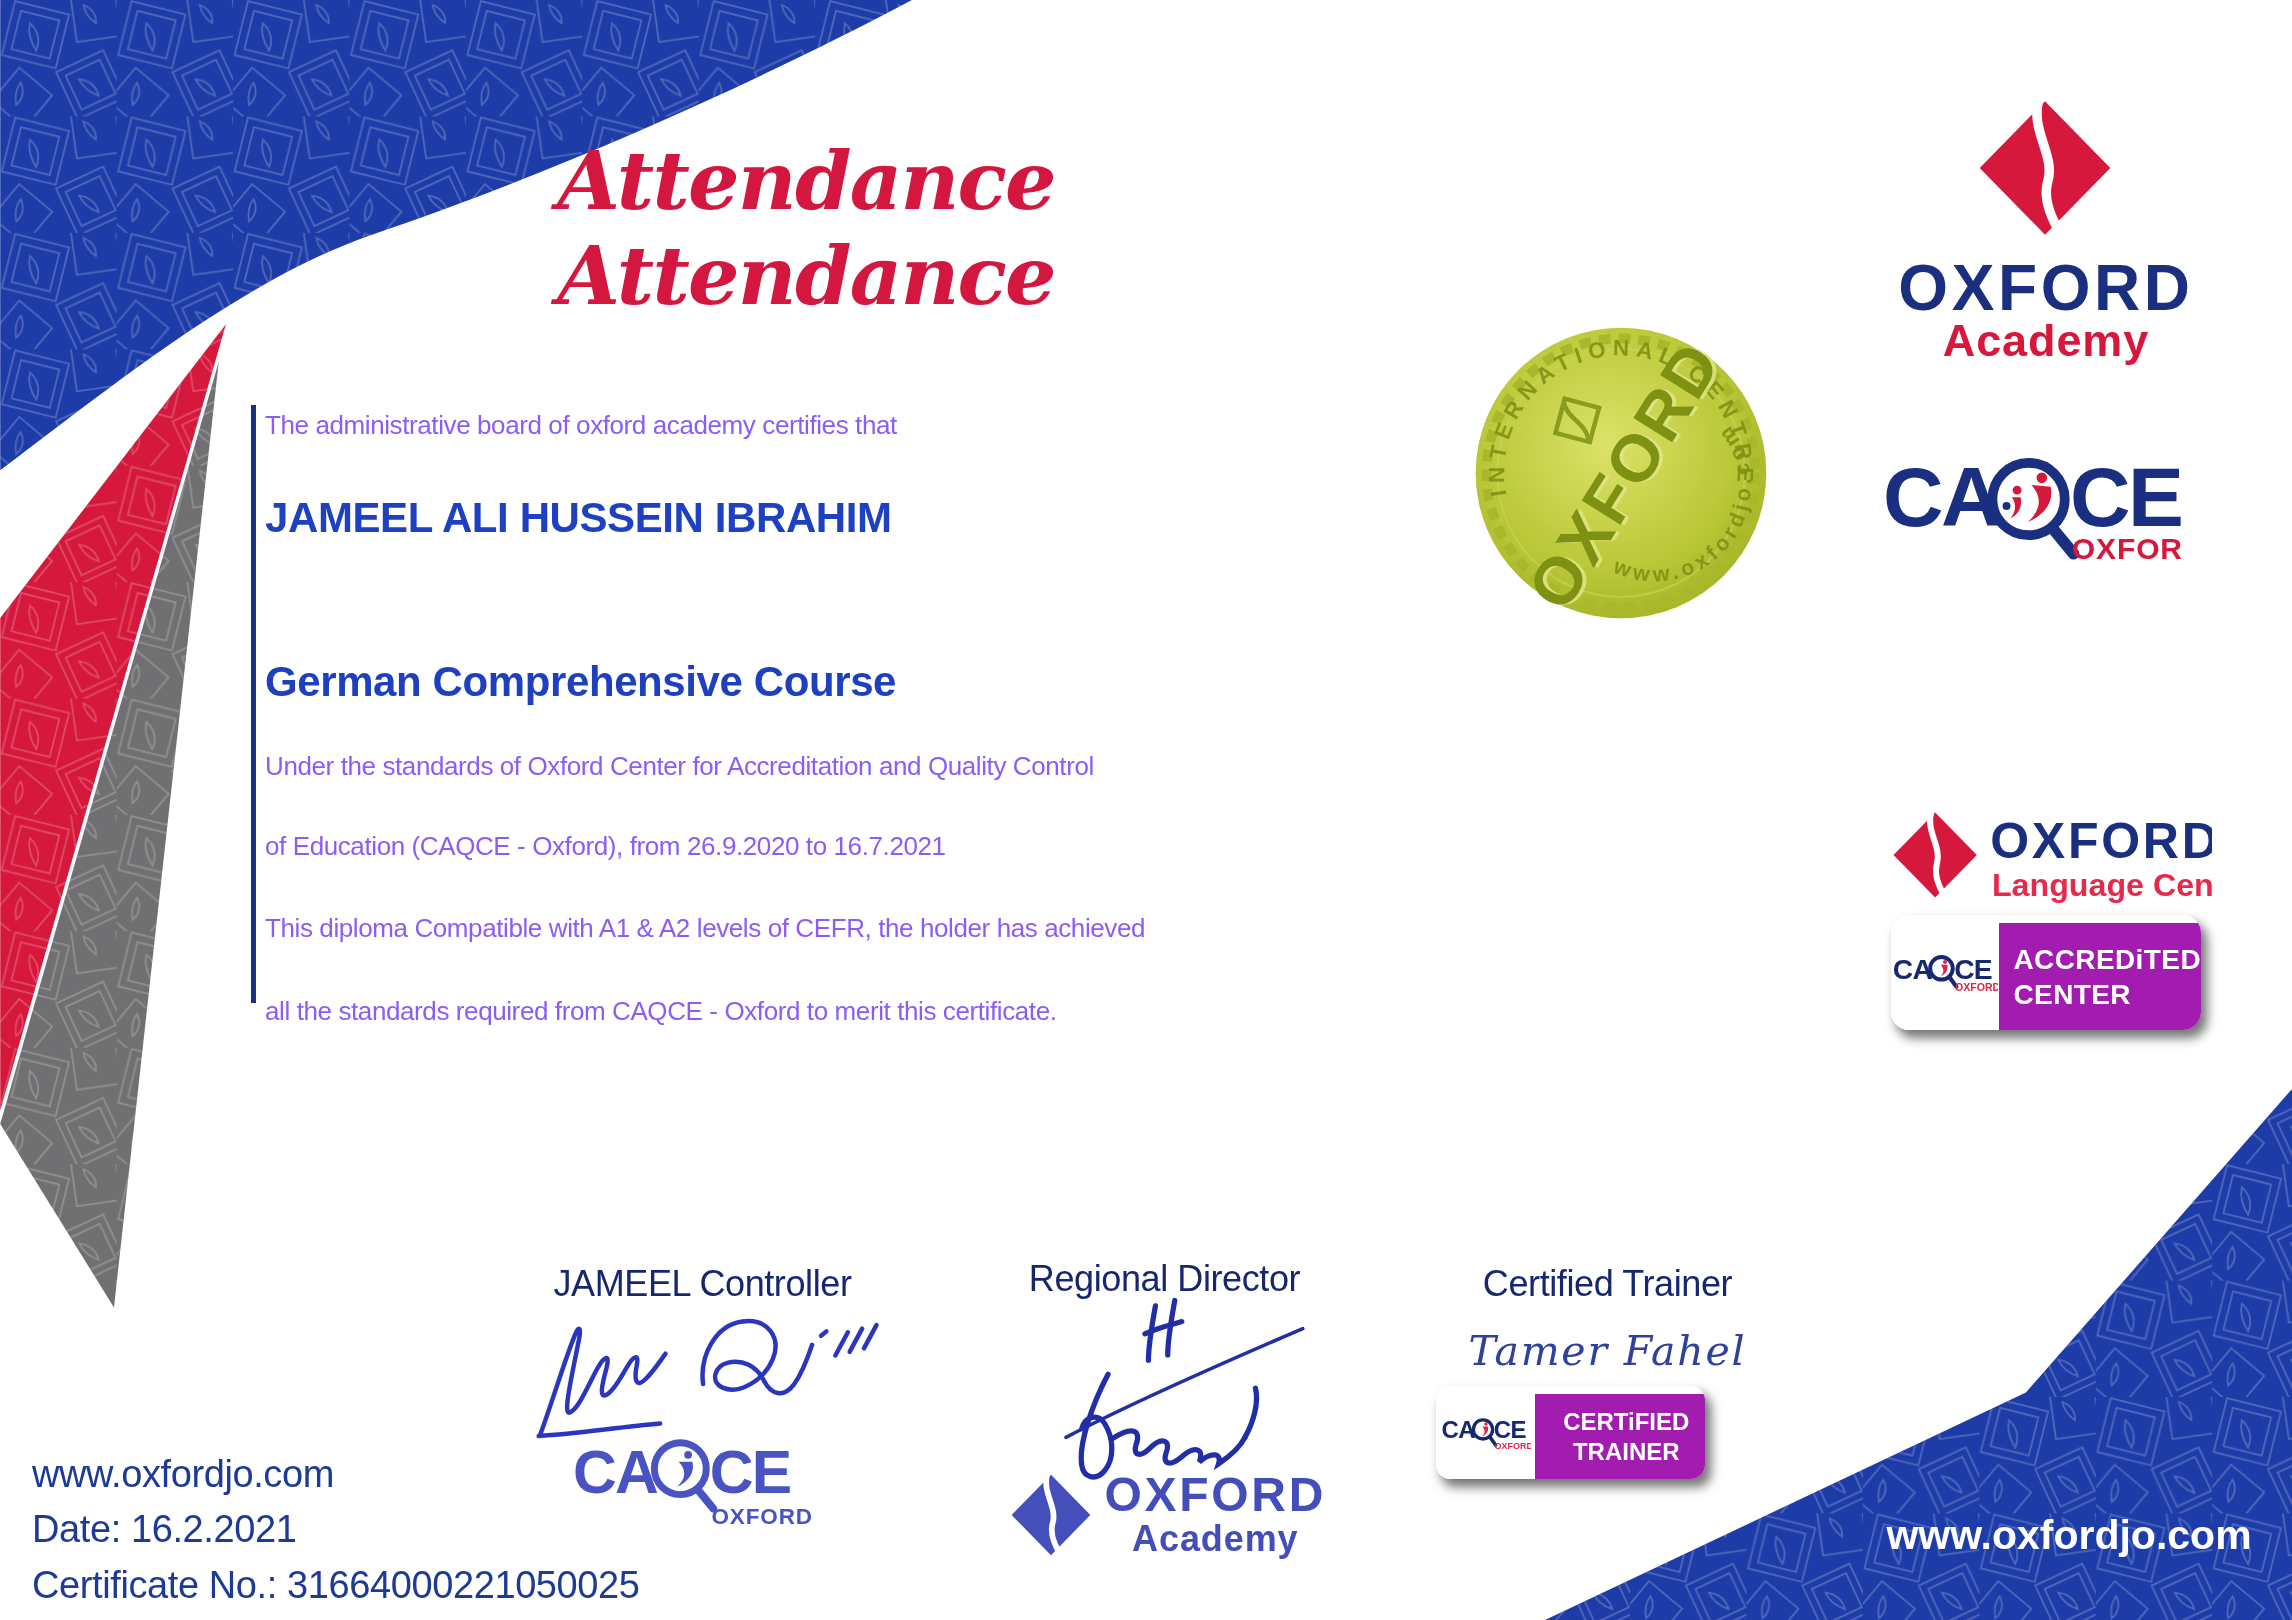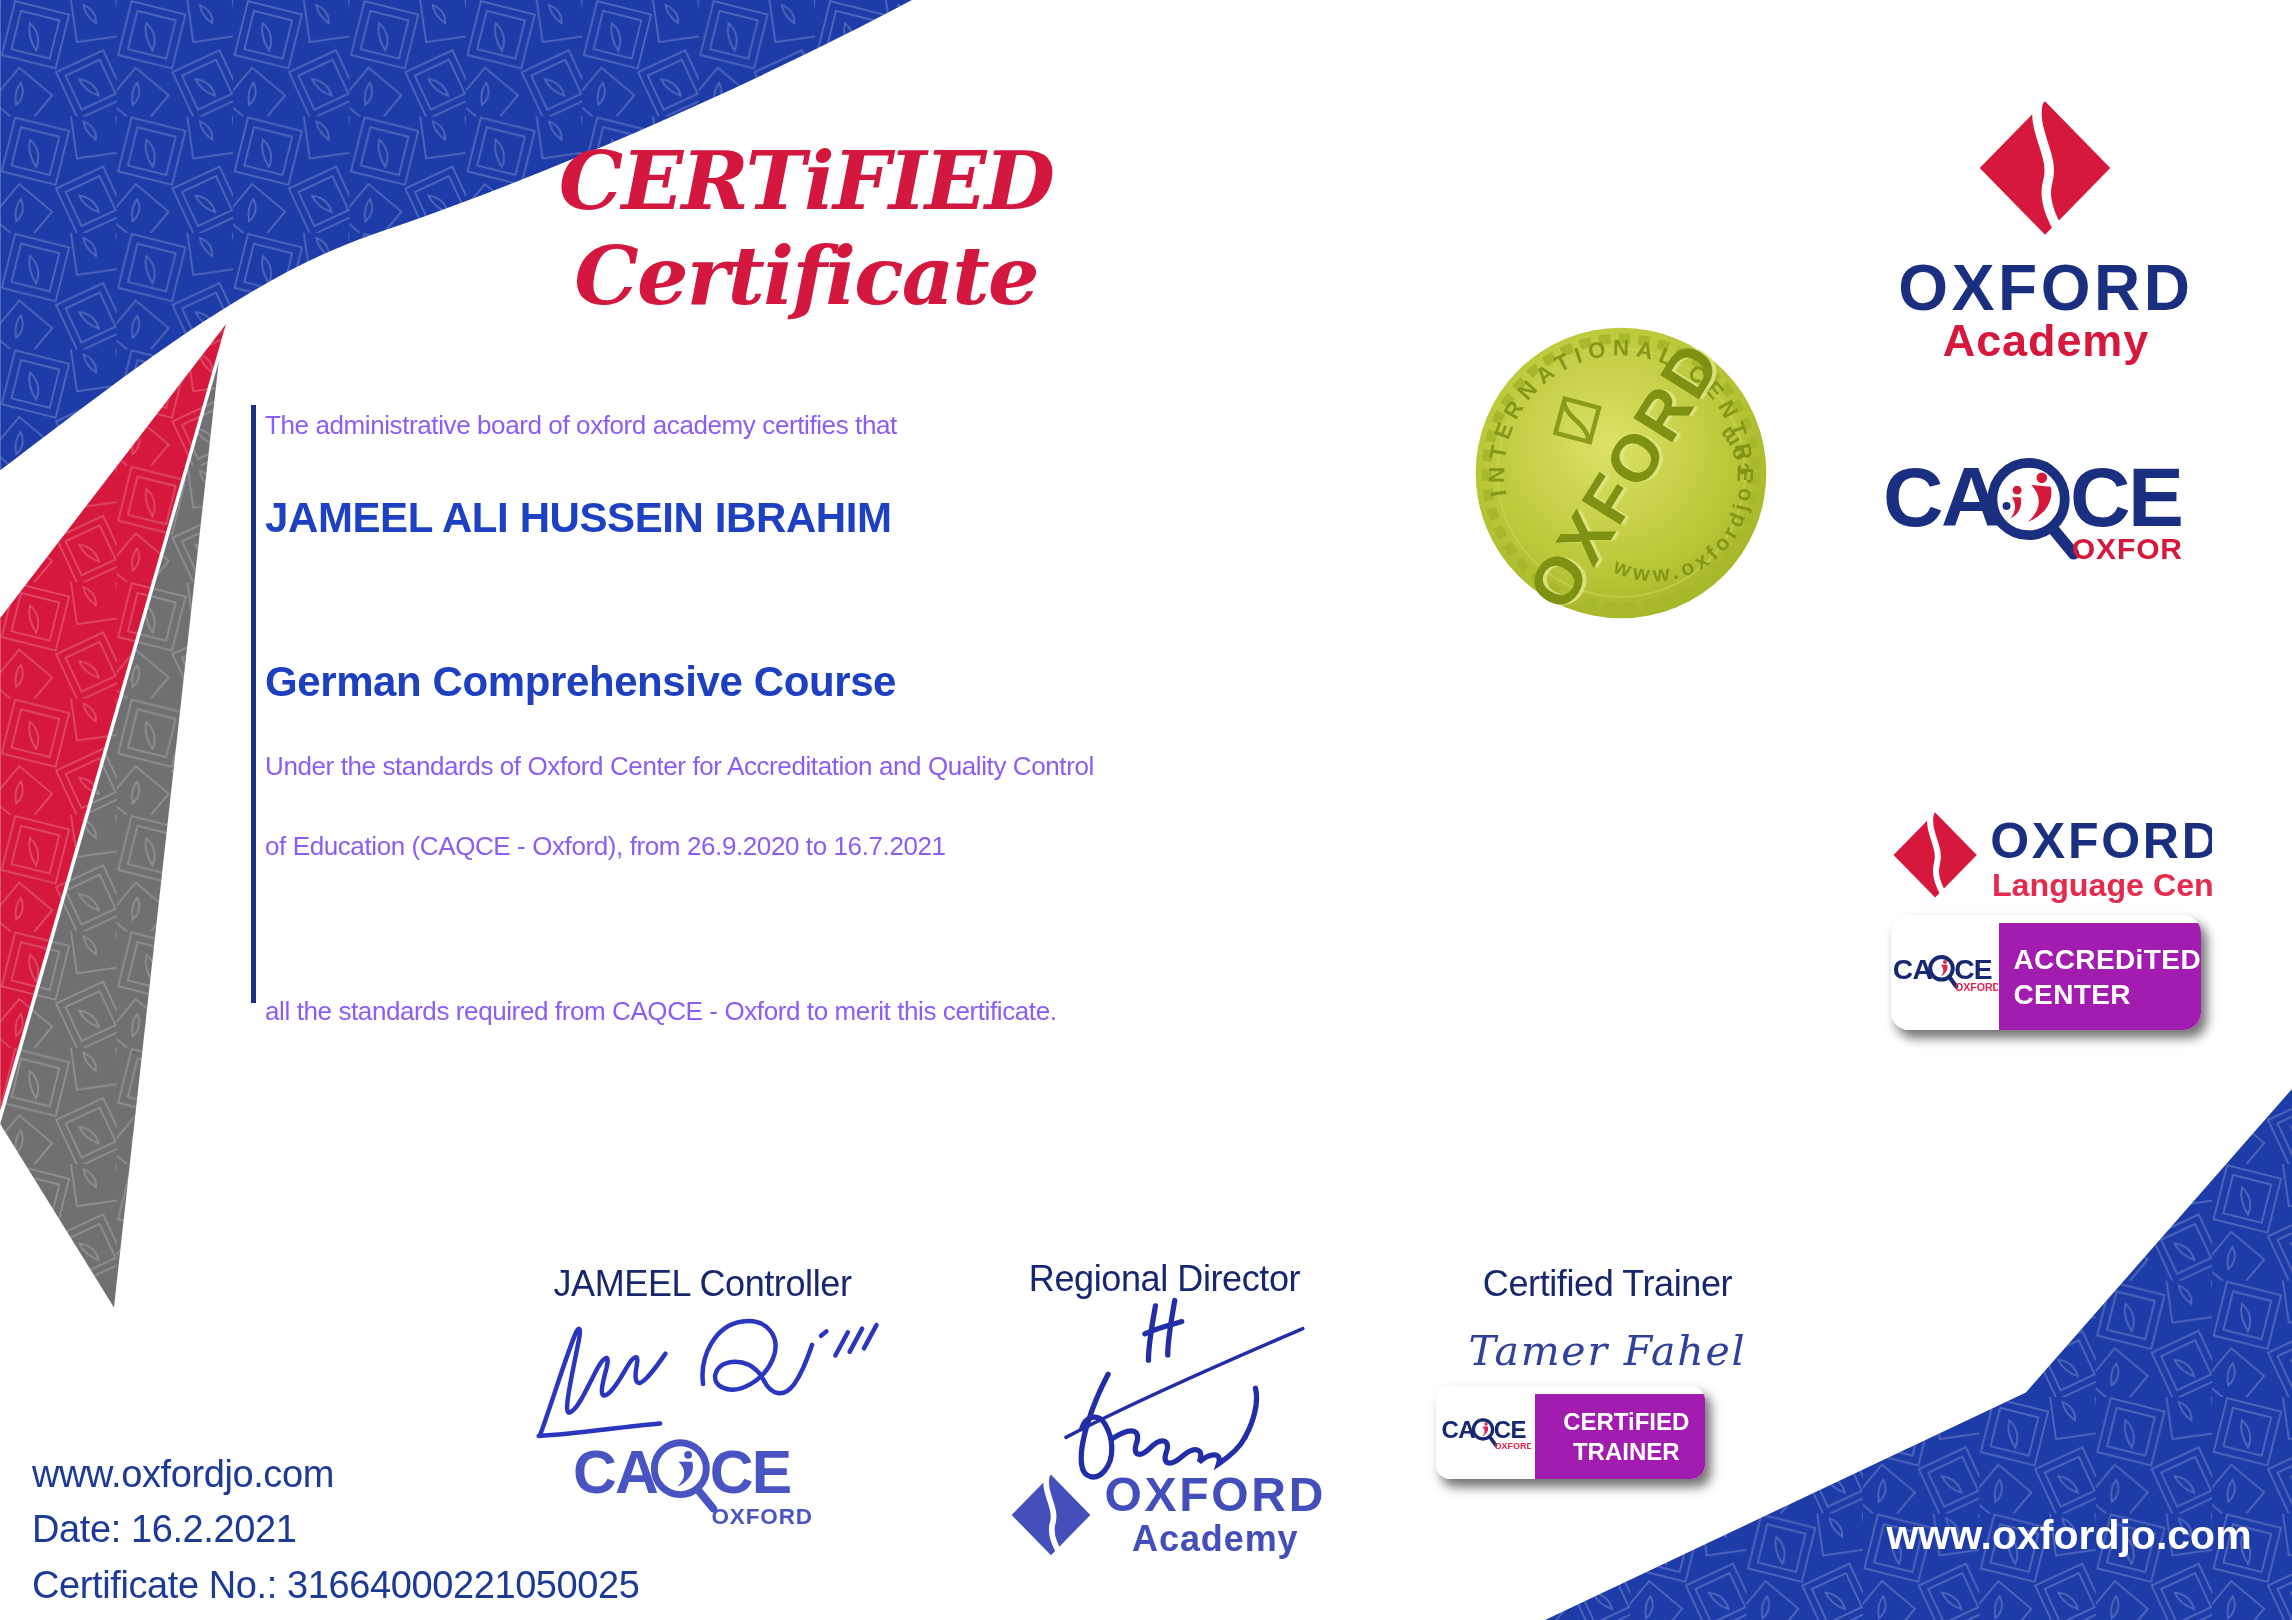--- a/index.html
+++ b/index.html
@@ -75,21 +75,21 @@
     <g>
       <path d="M244,404 L0,1255 L127,1460 Z" fill="#707072"></path>
       <path d="M244,404 L0,1255 L127,1460 Z" fill="url(#dia)"></path>
     </g>
     <g>
       <path d="M2560,1215 L2262,1555 L1725,1809 L2560,1809 Z" fill="#1e3ca8"></path>
       <path d="M2560,1215 L2262,1555 L1725,1809 L2560,1809 Z" fill="url(#dia)"></path>
     </g>
   </svg>
 
-  <div class="abs title">CERTiFIED Certificate</div>
+  <div class="abs title">Attendance Attendance</div>
 
   <svg class="abs" style="left:1473px;top:325px;" width="296" height="296" viewBox="0 0 330 330">
     <defs>
       <radialGradient id="gg" cx="45%" cy="40%" r="75%">
         <stop offset="0%" stop-color="#dce268"></stop>
         <stop offset="55%" stop-color="#bcc93a"></stop>
         <stop offset="85%" stop-color="#a3b426"></stop>
         <stop offset="100%" stop-color="#8da01c"></stop>
       </radialGradient>
       <path id="sealTopArc" d="M43,209 A130,130 0 1 1 287,209"></path>
@@ -162,20 +162,21 @@
       <div>CENTER</div>
     </div>
   </div>
 
   <div class="abs rule"></div>
   <div class="abs bodyline" style="top:410px;">The administrative board of oxford academy certifies that</div>
   <div class="abs bodybold" style="top:494px;">JAMEEL ALI HUSSEIN IBRAHIM</div>
   <div class="abs bodybold" style="top:658px;color:#1d3fc0;">German Comprehensive Course</div>
   <div class="abs bodyline" style="top:751px;">Under the standards of Oxford Center for Accreditation and Quality Control</div>
   <div class="abs bodyline" style="top:831px;">of Education (CAQCE - Oxford), from 26.9.2020 to 16.7.2021</div>
+  <div class="abs bodyline" style="top:913px;">This diploma Compatible with A1 &amp; A2 levels of CEFR, the holder has achieved</div>
   <div class="abs bodyline" style="top:996px;">all the standards required from CAQCE - Oxford to merit this certificate.</div>
 
   <div class="abs sig-label" style="left:528px;top:1263px;">JAMEEL Controller</div>
   <svg class="abs" style="left:524px;top:1309px;" width="376" height="143" viewBox="0 0 420 160">
     <g fill="none" stroke="#2a36c0" stroke-width="5" stroke-linecap="round">
       <path d="M18,140 C30,108 48,48 58,26 C62,18 64,22 60,40 C52,80 44,116 50,116 C60,114 72,84 82,66 C90,52 96,50 92,66 C86,88 84,100 92,96 C102,90 110,72 118,60 C124,51 128,52 126,62 C122,82 126,88 136,78 C146,68 152,58 158,50"></path>
       <path d="M16,142 C60,140 104,132 152,128"></path>
       <path d="M200,84 C196,52 214,18 244,14 C272,10 288,32 278,56 C268,80 240,96 222,88 C208,82 212,64 228,60 C244,56 260,64 268,80 C276,96 290,100 302,84 C312,70 318,52 322,40"></path>
       <path d="M332,30 l6,-5"></path>
       <path d="M348,52 l14,-26"></path>

